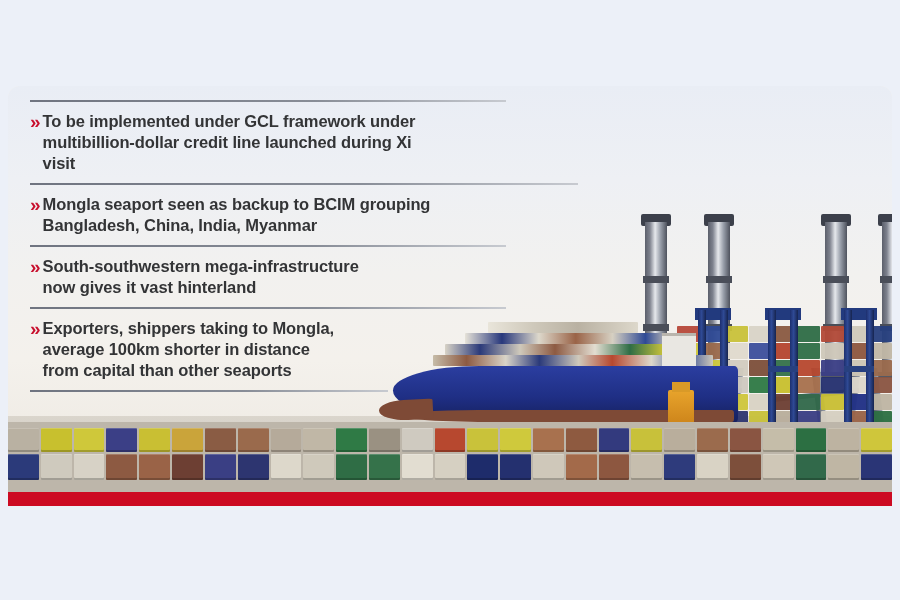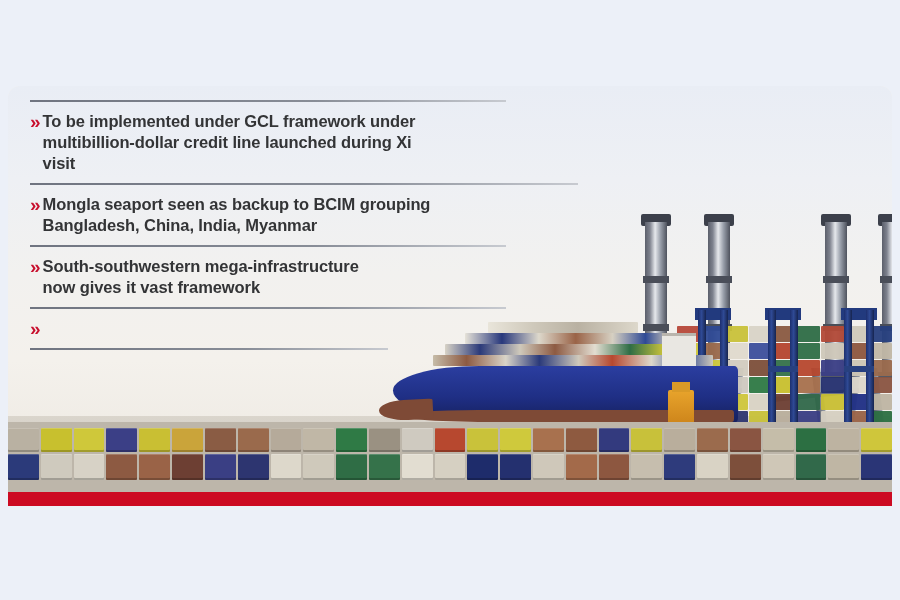--- a/index.html
+++ b/index.html
@@ -516,27 +516,30 @@
         <span class="chev">»</span>
         <span class="btext">Mongla seaport seen as backup to BCIM grouping
 Bangladesh, China, India, Myanmar</span>
       </div>
 
       <div class="rule w3"></div>
 
       <div class="bullet">
         <span class="chev">»</span>
         <span class="btext">South-southwestern mega-infrastructure
-now gives it vast framework</span>
+now gives it vast hinterland</span>
       </div>
 
       <div class="rule w4"></div>
 
       <div class="bullet">
         <span class="chev">»</span>
+        <span class="btext">Exporters, shippers taking to Mongla,
+average 100km shorter in distance
+from capital than other seaports</span>
       </div>
 
       <div class="rule w5"></div>
 
     </div>
 
   </div>
 </div>
 
 </body></html>

